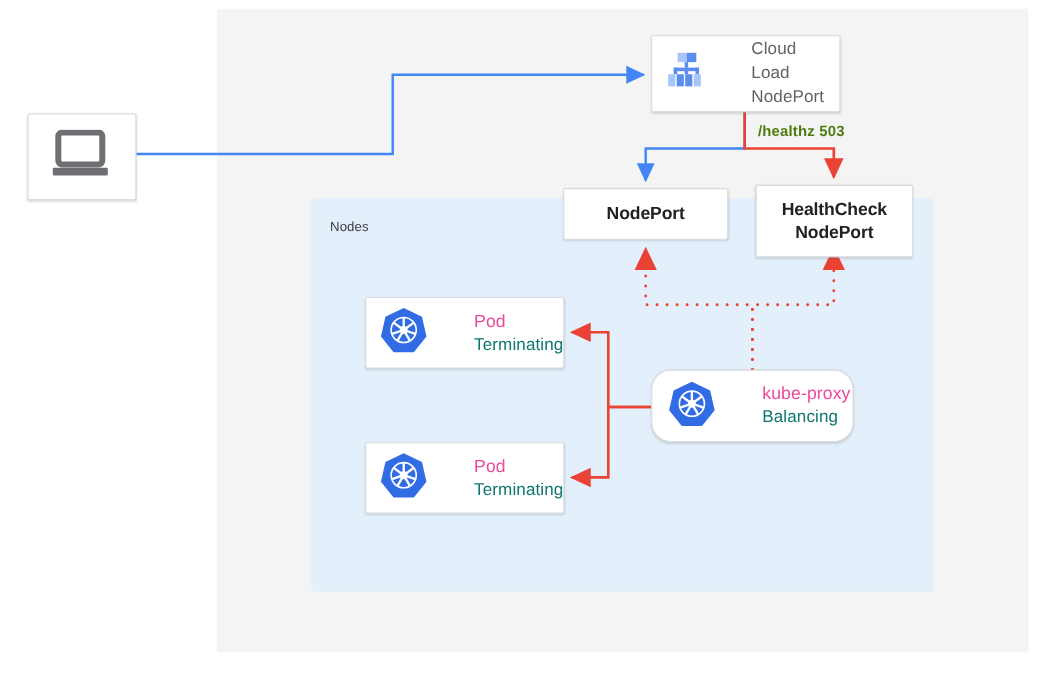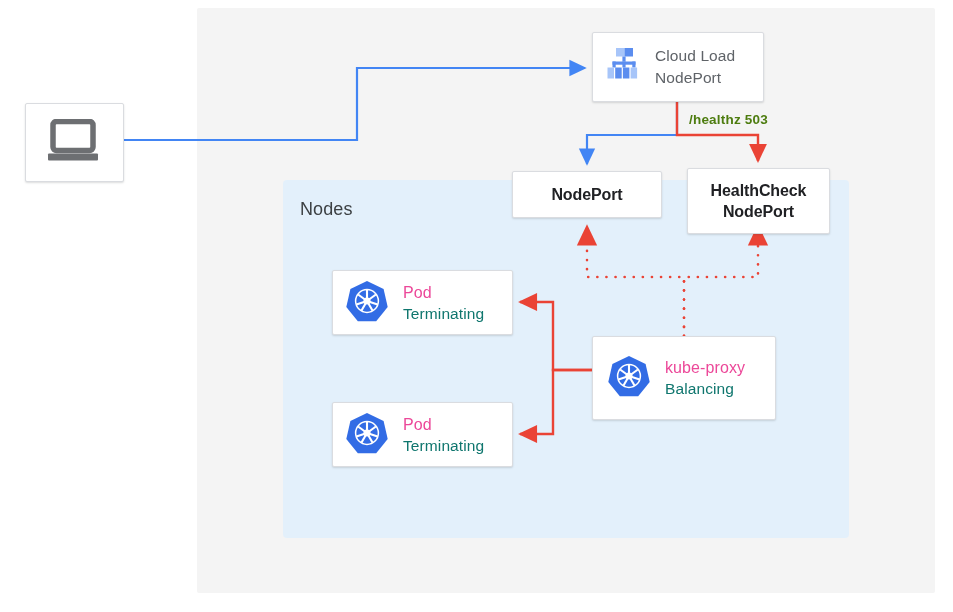--- a/index.html
+++ b/index.html
@@ -33,35 +33,36 @@
     top: 180px;
     width: 566px;
     height: 358px;
     background: #e3f0fb;
     border-radius: 4px;
   }
   .nodes-label {
     position: absolute;
     left: 300px;
     top: 199px;
-    font-size: 18px;
+    font-size: 12px;
     color: #3c4043;
     letter-spacing: .1px;
     white-space: nowrap;
   }
   
   .card {
     position: absolute;
     background: #ffffff;
     border: 1px solid #dadce0;
     border-radius: 2px;
     box-shadow: 0 1px 2px rgba(60,64,67,.18);
     box-sizing: border-box;
     display: flex;
     align-items: center;
+    gap: 28px;
   }
   
   .card-laptop {
     left: 25px;
     top: 103px;
     width: 99px;
     height: 79px;
     justify-content: center;
   }
   
@@ -98,21 +99,21 @@
     font-size: 16px;
     font-weight: bold;
     color: #202124;
     text-align: center;
     line-height: 21px;
     letter-spacing: -.1px;
   }
   
   .card-pod1 { left: 332px; top: 270px; width: 181px; height: 65px; padding-left: 12px; }
   .card-pod2 { left: 332px; top: 402px; width: 181px; height: 65px; padding-left: 12px; }
-  .card-kp   { left: 592px; top: 336px; width: 184px; height: 84px; padding-left: 14px; }
+  .card-kp   { left: 592px; top: 336px; width: 184px; height: 66px; padding-left: 14px; border-radius: 18px; }
   .card-pod1 .ico, .card-pod2 .ico, .card-kp .ico { flex: 0 0 auto; margin-right: 14px; }
   .k8s-title {
     font-size: 16px;
     color: #ec4899;
     line-height: 21px;
     letter-spacing: .1px;
   }
   .k8s-sub {
     font-size: 15.5px;
     color: #0f766e;

